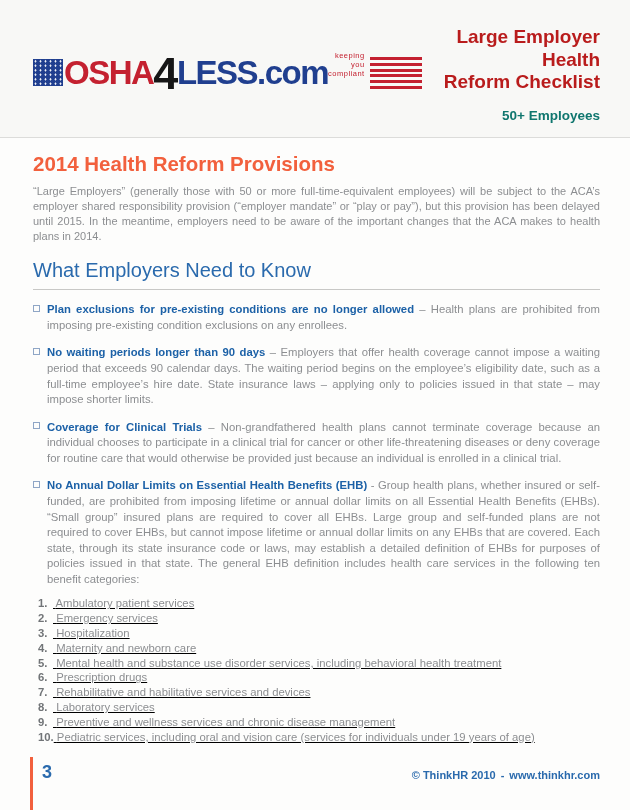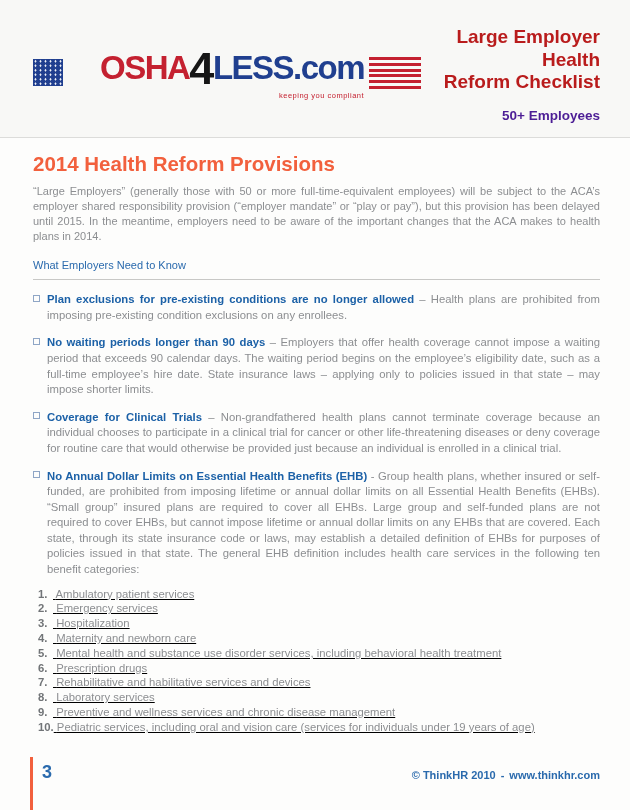--- a/index.html
+++ b/index.html
@@ -25,54 +25,54 @@
   }
   .logo { display: flex; align-items: center; }
   .canton {
     width: 30px; height: 27px;
     background-color: #203f8f;
     background-image: radial-gradient(circle, #ffffff 0.8px, rgba(255,255,255,0) 1.2px);
     background-size: 5px 4.5px;
     margin-right: 1px;
     flex: 0 0 auto;
   }
-  .logo-main { display: flex; flex-direction: column; padding-left: 36px; }
+  .logo-main { display: flex; flex-direction: row; }
   .logo-row {
     display: flex; align-items: center;
     font-weight: bold; letter-spacing: -1.5px; line-height: 1;
     white-space: nowrap;
   }
   .logo-osha { color: #c42130; font-size: 33px; }
   .logo-four { color: #161616; font-size: 45px; position: relative; top: 1px; }
   .logo-less, .logo-com { color: #203f8f; font-size: 33px; }
   .logo-tagline {
     color: #c42130; font-size: 7.5px; letter-spacing: 0.5px;
     text-align: right; margin-top: 1px;
   }
   .stripes {
     width: 52px; height: 32px; margin-left: 5px; flex: 0 0 auto;
     background: repeating-linear-gradient(to bottom,
       #c42130 0px, #c42130 3px, #f8f8f6 3px, #f8f8f6 5.8px);
   }
   .title-block { text-align: right; padding-top: 4px; }
   .title-line { color: #b91c1c; font-size: 19px; font-weight: bold; line-height: 1.18; }
-  .subtitle  { color: #4c1d95; font-size: 13.5px; font-weight: bold; margin-top: 14px; }
+  .subtitle  { color: #0f766e; font-size: 13.5px; font-weight: bold; margin-top: 14px; }
 
   
   .content { padding: 0 30px 0 33px; }
   .section-title {
     color: #f2603d; font-size: 20.5px; font-weight: bold;
     margin: 15px 0 0 0; line-height: 1.1;
   }
   .intro {
     color: #8c8e91; font-size: 11px; line-height: 1.38;
     text-align: justify; margin: 8px 0 0 0;
   }
   .subheading {
-    color: #2a6aad; font-size: 11px; font-weight: normal;
+    color: #2a6aad; font-size: 20px; font-weight: normal;
     margin: 15px 0 0 0; line-height: 1.1;
   }
   .rule { border: none; border-top: 1px solid #c8c8c6; margin: 8px 0 0 0; }
 
   .check-item { position: relative; padding-left: 14px; margin-top: 12px; }
   .checkbox {
     position: absolute; left: 0; top: 2.5px;
     width: 7px; height: 7px;
     border: 1px solid #8fa6c6; background: #fdfdfc;
   }

